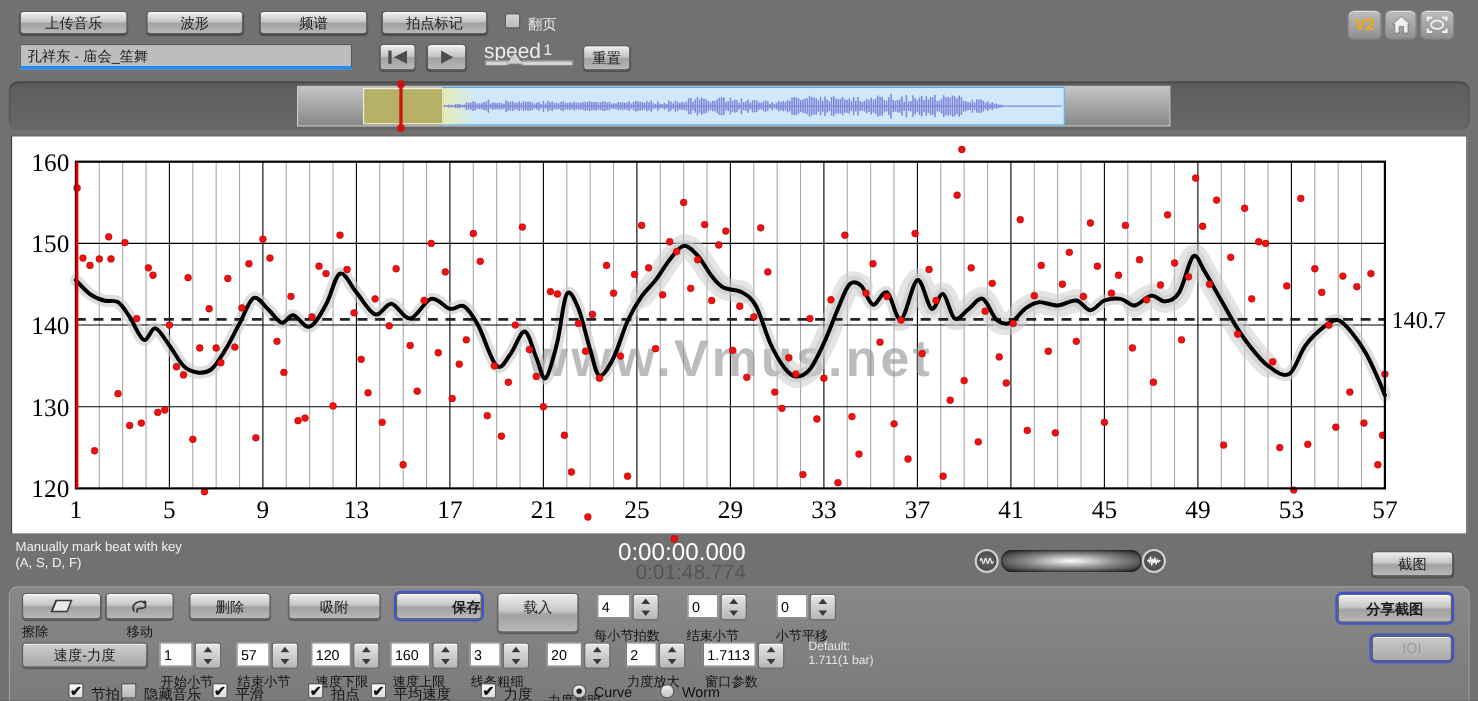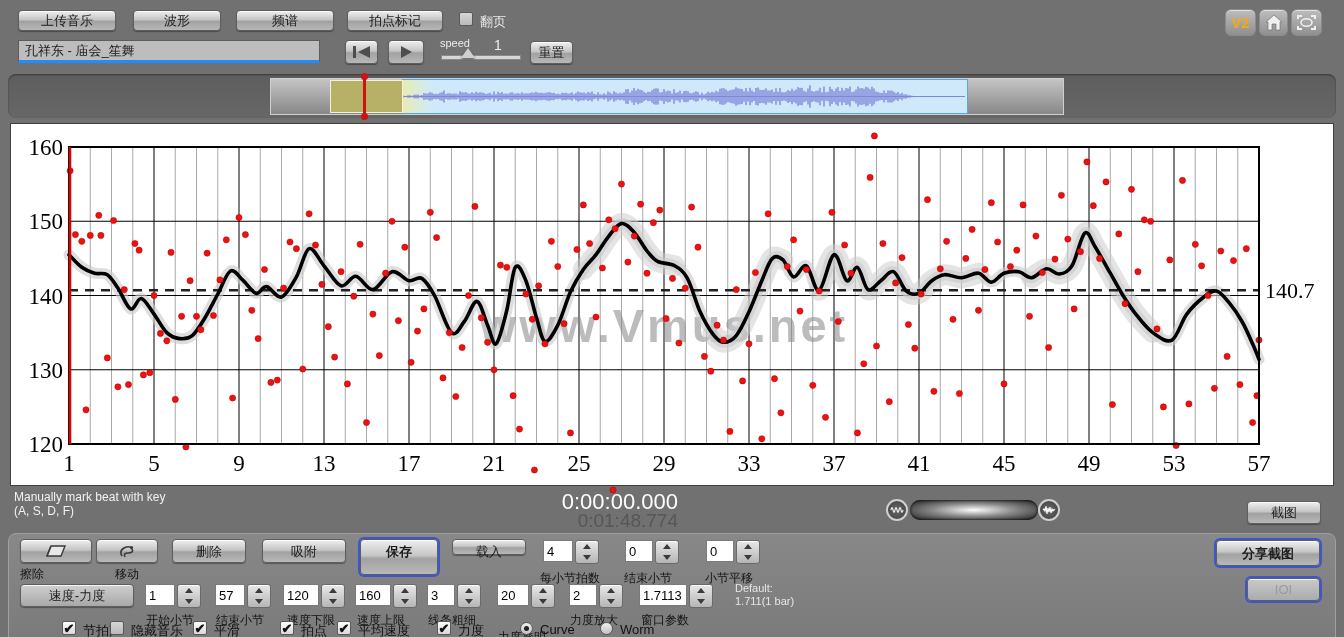--- a/index.html
+++ b/index.html
@@ -56,21 +56,21 @@
         <rect x="1" y="1" width="3" height="12" fill="#4d4d4d"></rect>
         <polygon points="18,1 18,13 6,7" fill="#4d4d4d"></polygon>
       </svg>
     </div>
     <div class="btn" style="left:388px;top:40px;width:36px;height:24px;">
       <svg width="14" height="14" viewBox="0 0 14 14" style="margin-top:4px">
         <polygon points="2,1 13,7 2,13" fill="#4d4d4d"></polygon>
       </svg>
     </div>
 
-    <span style="position:absolute;left:440px;top:37px;font-size:11px;color:#ececec;">speed</span>
+    <span style="position:absolute;left:440px;top:37px;font-size:19px;color:#ececec;">speed</span>
     <span style="position:absolute;left:494px;top:37px;font-size:14px;color:#ececec;">1</span>
     <div style="position:absolute;left:441px;top:55px;width:78px;height:3px;background:#d6d6d6;border:1px solid #8a8a8a;"></div>
     <div style="position:absolute;left:461px;top:48px;width:0;height:0;border-left:7px solid transparent;border-right:7px solid transparent;border-bottom:10px solid #cfcfcf;filter:drop-shadow(0 1px 1px #444);"></div>
     <div class="btn" style="left:530px;top:41px;width:43px;height:23px;">重置</div>
 
     <div class="iconbtn" style="left:1225px;top:9px;width:31px;height:27px;text-align:center;line-height:26px;font-weight:bold;font-size:15px;color:#f7a80a;">V2</div>
     <div class="iconbtn" style="left:1259px;top:9px;width:29px;height:27px;">
       <svg width="18" height="17" viewBox="0 0 18 17" style="margin:4px 0 0 5px">
         <polygon points="9,1 17,8 15,8 15,16 11,16 11,10 7,10 7,16 3,16 3,8 1,8" fill="#efefef" stroke="#666" stroke-width="0.6"></polygon>
       </svg>
@@ -429,22 +429,22 @@
   <div class="btn" style="left:96px;top:539px;width:62px;height:24px;">
     <svg width="18" height="16" viewBox="0 0 18 16" style="margin-top:3px">
       <path d="M4 13 Q1 8 6 5 Q12 2 14 6 Q16 10 10 10 Q5 10 7 14" fill="none" stroke="#3a3a3a" stroke-width="1.6"></path>
       <circle cx="13.5" cy="4.5" r="1.6" fill="#3a3a3a"></circle>
     </svg>
   </div>
   <div class="smalllabel" style="left:96px;top:566px;width:62px;text-align:center;">移动</div>
 
   <div class="btn" style="left:172px;top:539px;width:74px;height:24px;line-height:23px;">删除</div>
   <div class="btn" style="left:262px;top:539px;width:84px;height:24px;line-height:23px;">吸附</div>
-  <div class="btn focused" style="left:360px;top:539px;width:78px;height:36px;line-height:23px;font-weight:bold;">保存</div>
-  <div class="btn" style="left:452px;top:539px;width:74px;height:16px;line-height:23px;">载入</div>
+  <div class="btn focused" style="left:360px;top:539px;width:78px;height:24px;line-height:23px;font-weight:bold;text-align:right;">保存</div>
+  <div class="btn" style="left:452px;top:539px;width:74px;height:36px;line-height:23px;">载入</div>
 
   <input class="spin-input" style="left: 543px; top: 540px; width: 30px;" value="4">
   <div class="spin-btns" style="left:575px;top:540px;">
       <div class="spin-up"></div>
       <div class="spin-down"></div>
     </div>
   <div class="smalllabel" style="left:540px;top:570px;">每小节拍数</div>
 
   <input class="spin-input" style="left: 625px; top: 540px; width: 28px;" value="0">
   <div class="spin-btns" style="left:655px;top:540px;">

